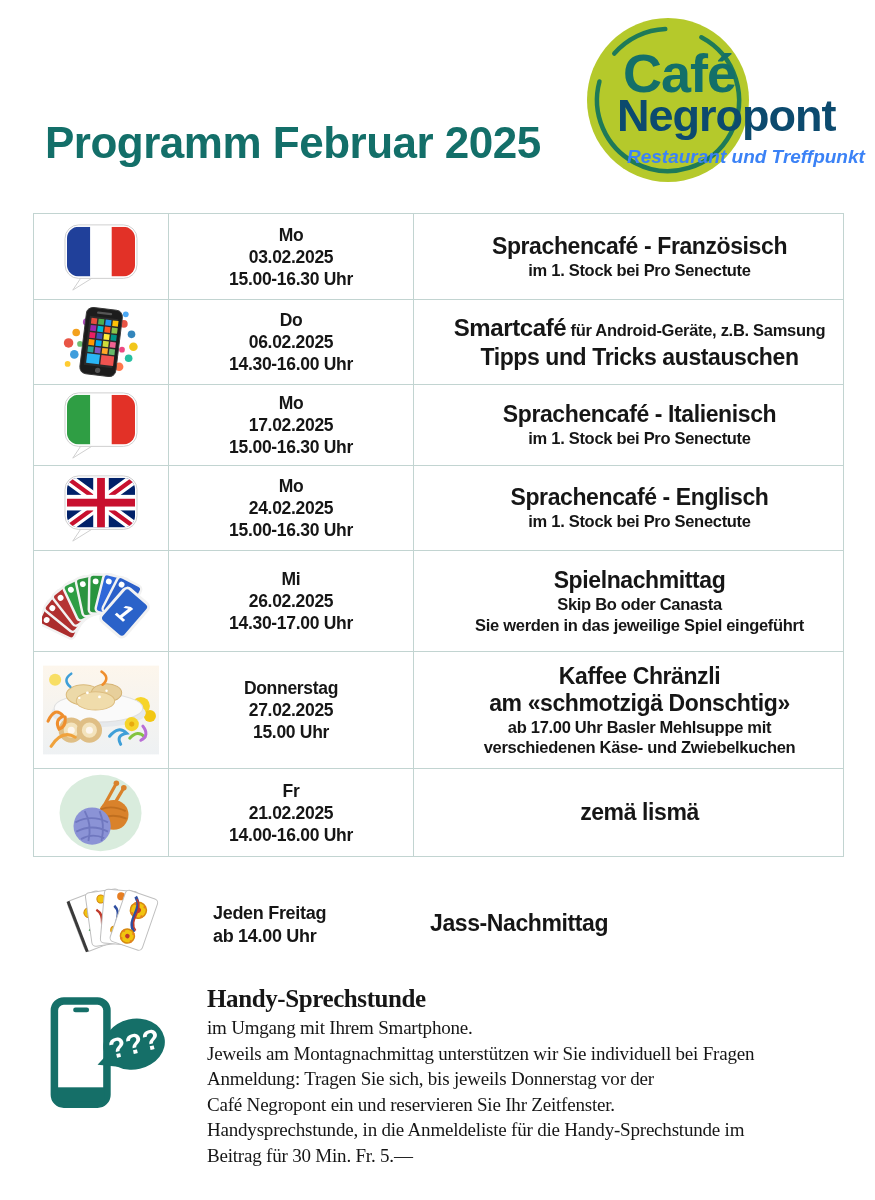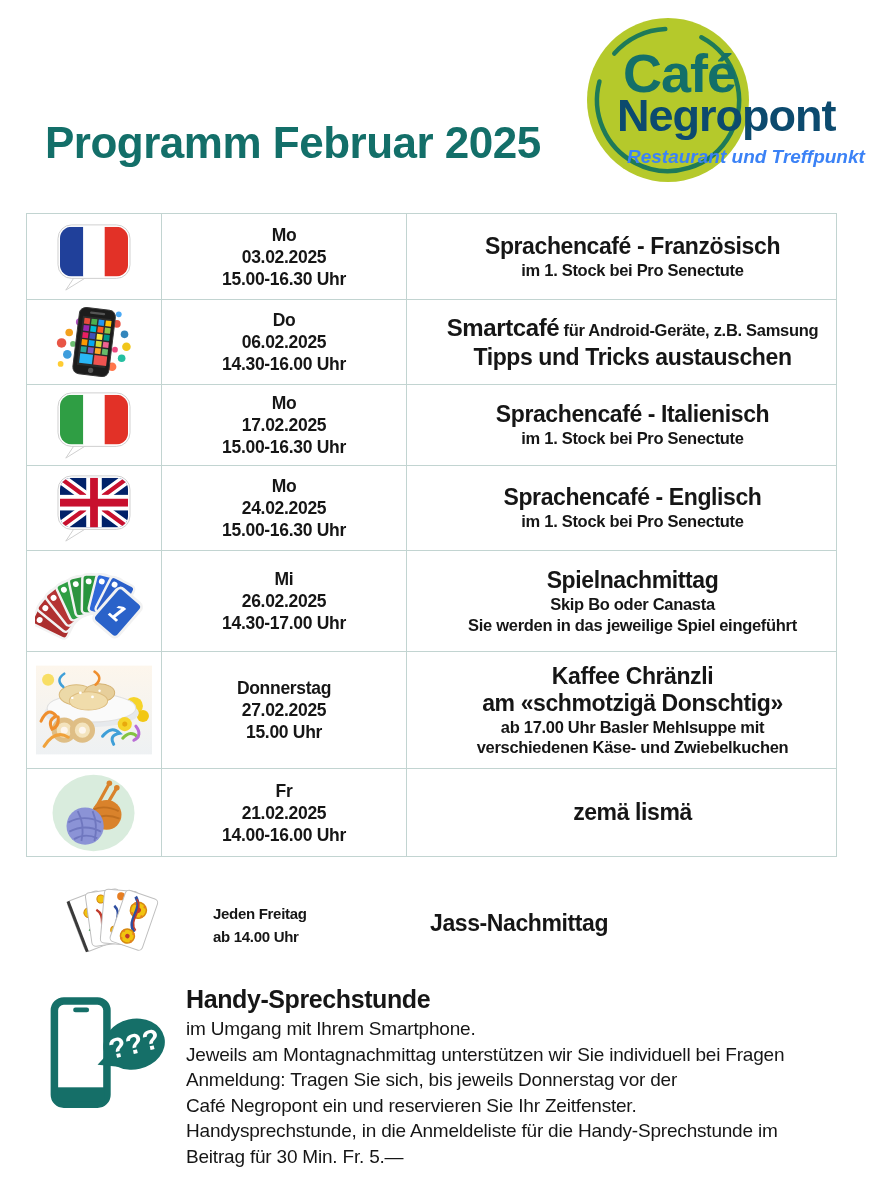--- a/index.html
+++ b/index.html
@@ -25,21 +25,21 @@
   .logo-line2{
     position:absolute; left:32px; top:76px; font-size:45px; font-weight:700;
     color:#0c4a6e; letter-spacing:-1px; white-space:nowrap;
   }
   .logo-tagline{
     position:absolute; left:42px; top:132px; font-size:19px; font-weight:700;
     font-style:italic; color:#3b82f6; white-space:nowrap;
   }
   
   .event-table{
-    position:absolute; left:26px; top:213px; width:810px;
+    position:absolute; left:33px; top:213px; width:810px;
     border-top:1px solid #c2d4d1; border-left:1px solid #c2d4d1;
   }
   .event-row{
     display:grid; grid-template-columns:135px 245px 1fr;
     border-bottom:1px solid #c2d4d1;
   }
   .cell{border-right:1px solid #c2d4d1; display:flex; align-items:center; justify-content:center;}
   .cell-icon{flex-direction:column;}
   .cell-date{
     flex-direction:column; text-align:center;
@@ -51,30 +51,30 @@
   }
   .desc-title{font-size:23px; font-weight:700; line-height:27px; letter-spacing:-0.4px;}
   .desc-sub{font-size:16.5px; font-weight:700; line-height:20.5px; letter-spacing:-0.3px;}
   .smart-suffix{font-size:16.5px; font-weight:700; letter-spacing:-0.3px;}
   .smart-line2{margin-top:3px;}
   
   .weekly{position:absolute; left:33px; top:878px; width:810px; height:100px;}
   .weekly-icon{position:absolute; left:10px; top:4px;}
   .weekly-schedule{
     position:absolute; left:180px; top:24px;
-    font-size:15px; font-weight:700; line-height:23px; letter-spacing:-0.3px;
+    font-size:18px; font-weight:700; line-height:23px; letter-spacing:-0.3px;
   }
   .weekly-title{
     position:absolute; left:397px; top:32px;
     font-size:23px; font-weight:700; letter-spacing:-0.4px;
   }
   
   .handy{position:absolute; left:45px; top:985px; width:800px;}
   .handy-icon{position:absolute; left:0px; top:8px;}
-  .handy-text{position:absolute; left:141px; top:0px; width:665px;}
+  .handy-text{position:absolute; left:162px; top:0px; width:665px;font-family:Liberation Serif, serif;}
   .handy-title{font-size:25px; font-weight:700; letter-spacing:-0.4px; margin-bottom:2px;}
   .handy-line{font-size:19px; line-height:25.5px; letter-spacing:-0.2px;}
 </style>
 </head>
 <body>
 
 <div class="page">
 
   <div class="page-title">Programm Februar 2025</div>
 

